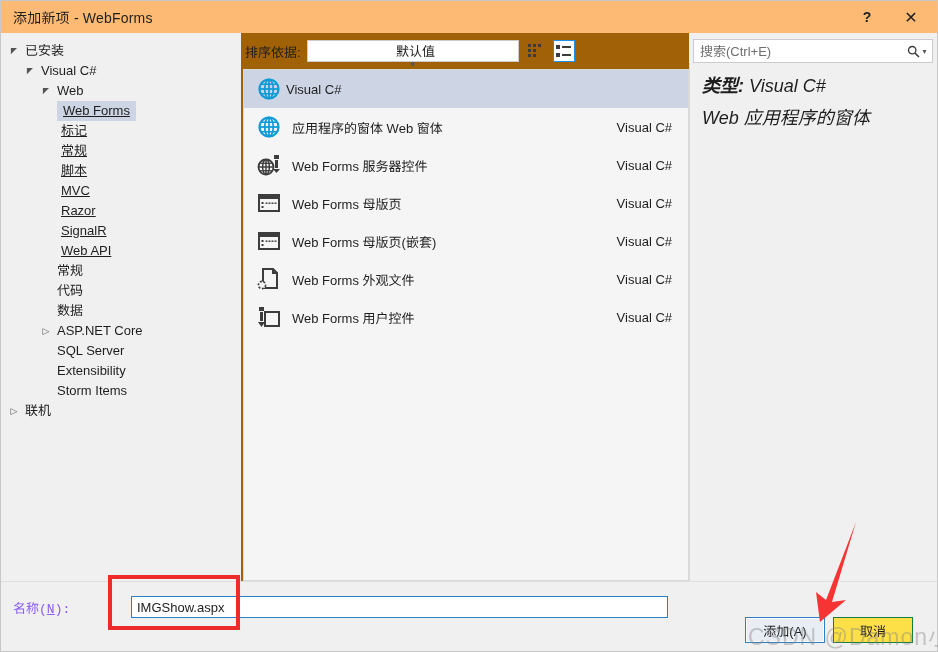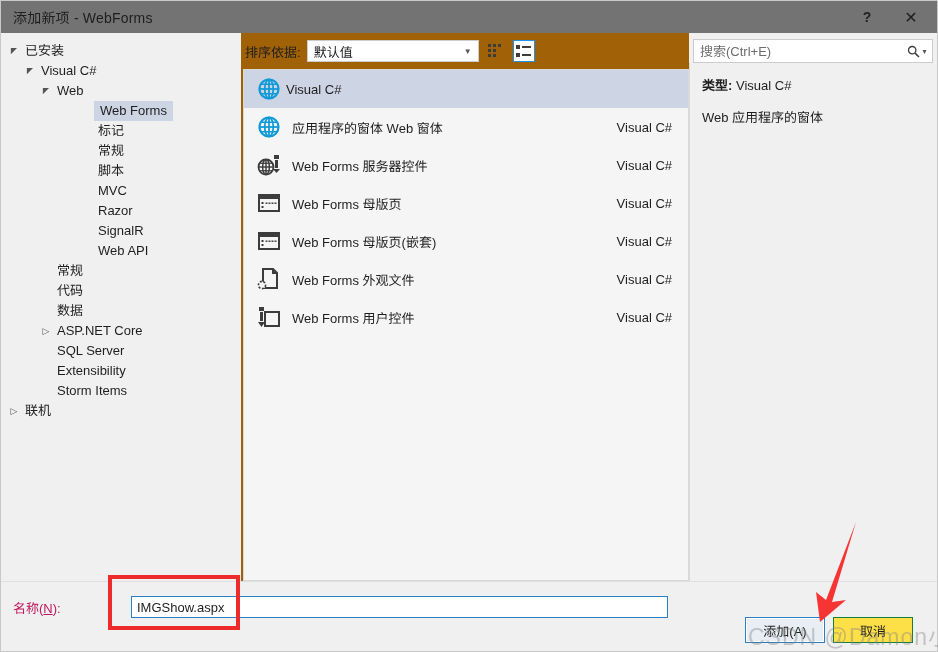--- a/index.html
+++ b/index.html
@@ -22,21 +22,21 @@
     background: #f0f0f0;
     border: 1px solid #c8c8c8;
     display: flex;
     flex-direction: column;
   }
 
   
   #titlebar {
     height: 32px;
     flex: 0 0 32px;
-    background: #737373;
+    background: #fdba74;
     display: flex;
     align-items: center;
     position: relative;
   }
   #title-text {
     font-size: 14px;
     color: #1e1e1e;
     padding-left: 12px;
     letter-spacing: .2px;
   }
@@ -92,48 +92,49 @@
   }
   .tw.spacer { color: transparent; }
   .tree-label { padding: 0 4px; line-height: 18px; }
   .tree-row.selected > .tree-label {
     background: #cdd4e3;
     padding: 1px 6px;
   }
   .ind0 { padding-left: 6px; }
   .ind1 { padding-left: 22px; }
   .ind2 { padding-left: 38px; }
-  .ind3 { padding-left: 79px; }
+  .ind3 { padding-left: 42px; text-decoration: underline; }
 
   
   #mid-pane {
     flex: 1 1 auto;
     display: flex;
     flex-direction: column;
     min-width: 0;
     background: #a16207;
   }
   #mid-toolbar {
     height: 36px;
     flex: 0 0 36px;
     display: flex;
     align-items: center;
     gap: 6px;
     padding: 0 6px 0 4px;
   }
   #sort-label { font-size: 13px; color: #1e1e1e; white-space: nowrap; }
   #sort-select {
-    width: 172px; height: 22px;
+    width: 212px; height: 22px;
     background: #fff;
     border: 1px solid #cccccc;
     display: flex; align-items: center;
     font-size: 13px; color: #1e1e1e;
     padding-left: 6px;
     position: relative;
     cursor: default;
+    flex-direction: column;
   }
   #sort-value { flex: 1 1 auto; }
   .caret { font-size: 8px; color: #555; padding-right: 6px; }
   .viewbtn {
     width: 22px; height: 22px;
     display: flex; align-items: center; justify-content: center;
     border: 1px solid transparent;
     cursor: default;
   }
   .viewbtn.active { border-color: #1e90e8; background: #ffffff; }
@@ -199,46 +200,47 @@
     gap: 2px;
   }
   #info-pane {
     flex: 1 1 auto;
     background: #f0f0f0;
     border-left: 1px solid #dadada;
     padding: 14px 12px 0 12px;
     min-height: 0;
   }
   .info-line {
-    font-size: 13px;
+    font-size: 18px;
     color: #1e1e1e;
     margin-bottom: 14px;
     line-height: 18px;
+    font-style: italic;
   }
   .info-key { font-weight: bold; }
 
   
   #footer {
     flex: 0 0 70px;
     height: 70px;
     background: #f0f0f0;
     border-top: 1px solid #dfdfdf;
     position: relative;
   }
   #name-row {
     position: absolute;
     left: 0; top: 14px;
     width: 100%;
     display: flex;
     align-items: center;
     padding: 0 12px;
   }
   #name-label {
-    font-size: 13px; color: #be185d;
-    width: 118px; flex: 0 0 118px;
+    font-size: 13px; color: #8b5cf6;
+    width: 118px; flex: 0 0 118px; font-family: Liberation Mono, monospace;
   }
   #name-label u { text-decoration: underline; }
   #name-input {
     flex: 0 0 537px;
     width: 537px;
     height: 22px;
     border: 1px solid #2b7fc4;
     background: #ffffff;
     font-size: 13px;
     font-family: inherit;

